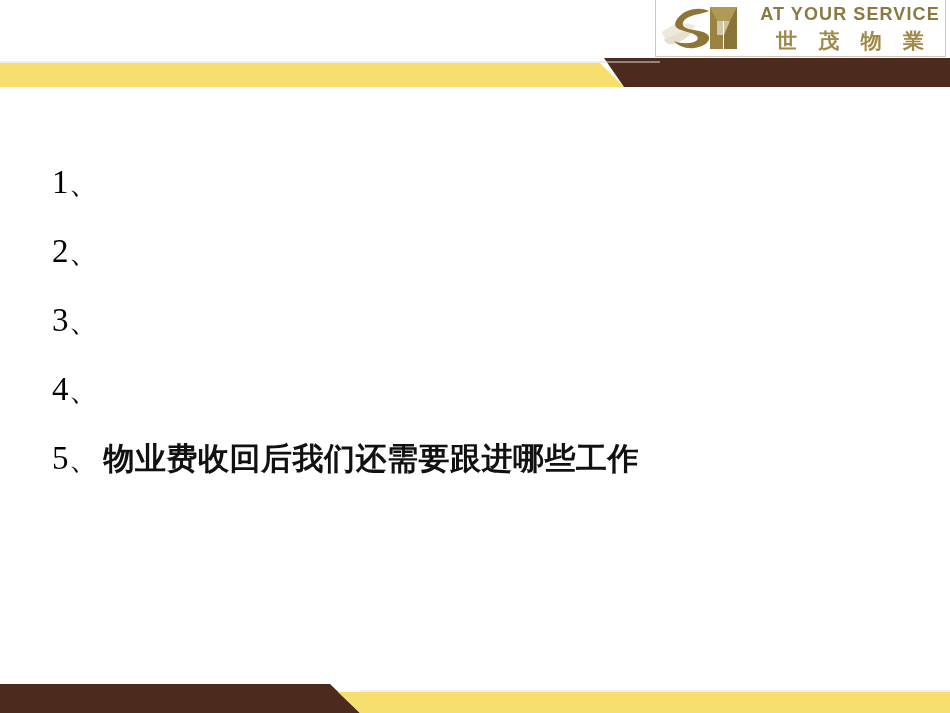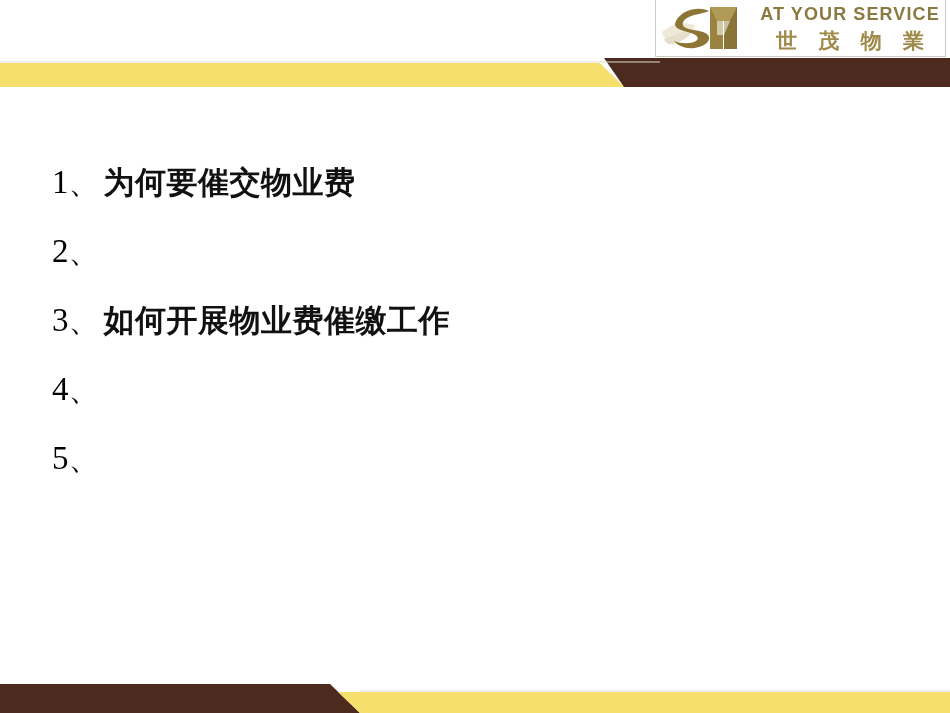--- a/index.html
+++ b/index.html
@@ -182,42 +182,41 @@
     </div>
 
   </div>
 
   <div class="content">
     <div class="agenda">
 
       <div class="agenda-item">
         <span class="agenda-num">1</span>
         <span class="agenda-sep">、</span>
-        <span class="agenda-text">为何要催交物业费</span>
       </div>
 
       <div class="agenda-item">
         <span class="agenda-num">2</span>
         <span class="agenda-sep">、</span>
       </div>
 
       <div class="agenda-item">
         <span class="agenda-num">3</span>
         <span class="agenda-sep">、</span>
-        <span class="agenda-text">如何开展物业费催缴工作</span>
       </div>
 
       <div class="agenda-item">
         <span class="agenda-num">4</span>
         <span class="agenda-sep">、</span>
       </div>
 
       <div class="agenda-item">
         <span class="agenda-num">5</span>
         <span class="agenda-sep">、</span>
+        <span class="agenda-text">物业费收回后我们还需要跟进哪些工作</span>
       </div>
 
     </div>
   </div>
 
   <div class="footer-band">
     <svg width="950" height="47" viewBox="0 0 950 47" xmlns="http://www.w3.org/2000/svg">
 
       <polygon points="0,18 330,18 360,47 0,47" fill="#4C2B1E"></polygon>
 

